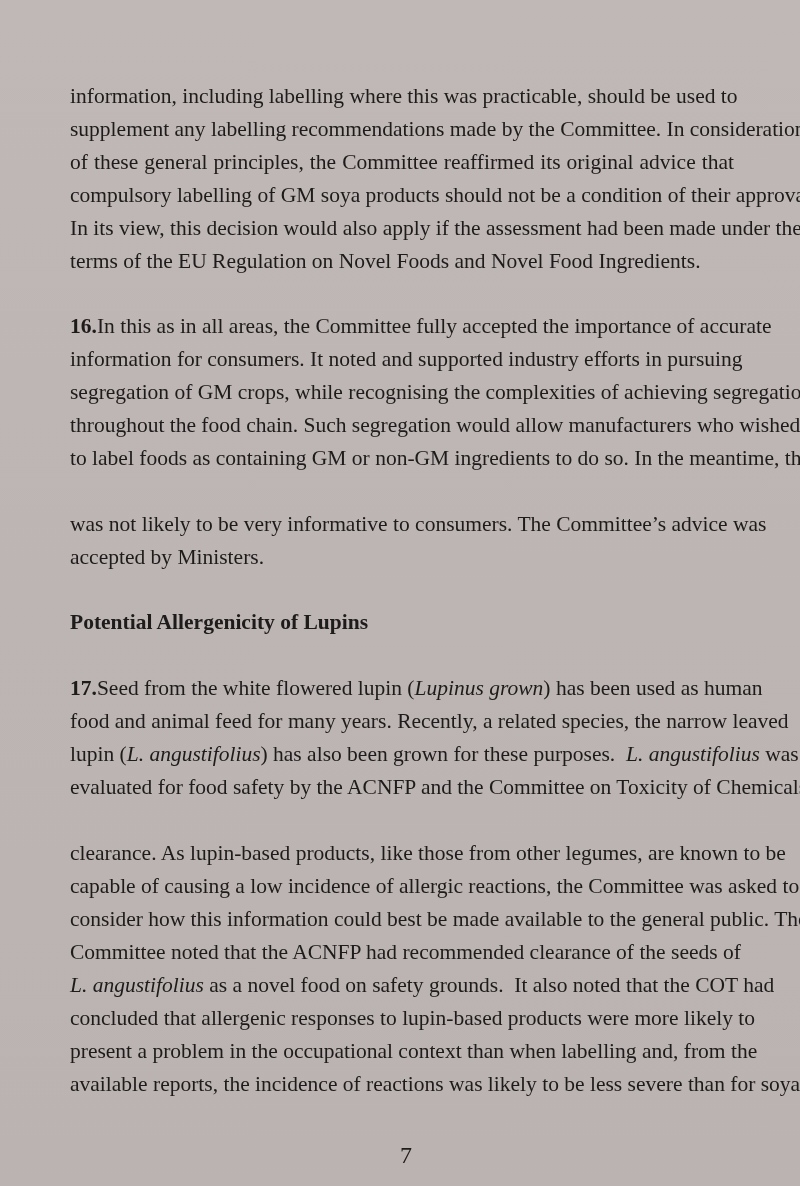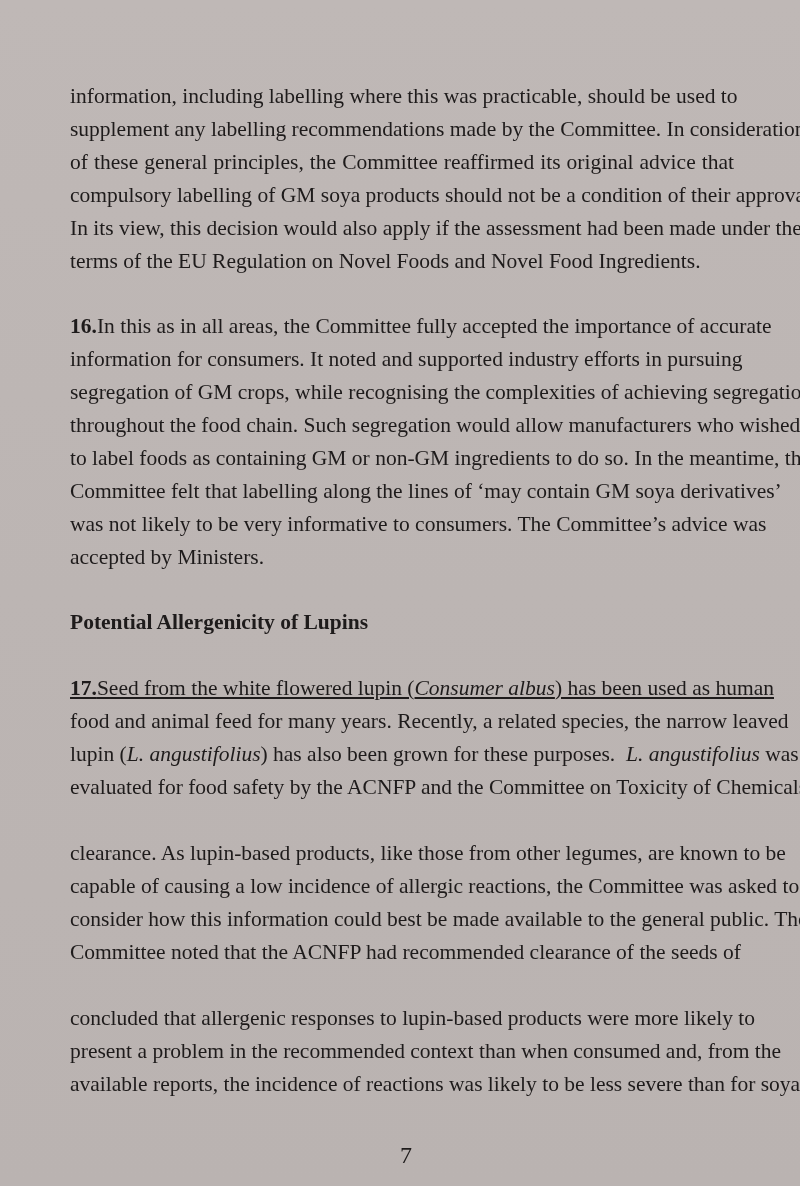--- a/index.html
+++ b/index.html
@@ -67,35 +67,35 @@
   <div class="line" style="top:251px">terms of the EU Regulation on Novel Foods and Novel Food Ingredients.</div>
 
   <div class="line" style="top:316px; display:flex;">
     <span class="num">16.</span>
     <span class="justify" style="flex:1; display:block;">In this as in all areas, the Committee fully accepted the importance of accurate</span>
   </div>
   <div class="line justify" style="top:349px">information for consumers.  It noted and supported industry efforts in pursuing</div>
   <div class="line justify" style="top:382px">segregation of GM crops, while recognising the complexities of achieving segregation</div>
   <div class="line justify" style="top:415px">throughout the food chain.  Such segregation would allow manufacturers who wished</div>
   <div class="line justify" style="top:448px">to label foods as containing GM or non-GM ingredients to do so.  In the meantime, the</div>
-  <div class="line justify" style="top:481px">Committee felt that labelling along the lines of ‘may contain GM soya derivatives’</div>
   <div class="line" style="top:547px">accepted by Ministers.</div>
   <div class="line justify" style="top:514px">was not likely to be very informative to consumers.  The Committee’s advice was</div>
 
   <div class="line heading" style="top:612px">Potential Allergenicity of Lupins</div>
 
-  <div class="line" style="top:678px; display:flex;text-decoration:underline;">
+  <div class="line" style="top:678px; display:flex;">
     <span class="num">17.</span>
-    <span class="justify" style="flex:1; display:block;"><span>Seed from the white flowered lupin (</span><i>Consumer albus</i><span>) has been used as human</span></span>
+    <span class="justify" style="flex:1; display:block;"><span>Seed from the white flowered lupin (</span><i>Lupinus grown</i><span>) has been used as human</span></span>
   </div>
   <div class="line justify" style="top:744px"><span>lupin (</span><i>L. angustifolius</i><span style="white-space:pre">) has also been grown for these purposes.  </span><i>L. angustifolius</i><span style="white-space:pre"> was</span></div>
   <div class="line justify" style="top:711px">food and animal feed for many years.  Recently, a related species, the narrow leaved</div>
   <div class="line justify" style="top:777px">evaluated for food safety by the ACNFP and the Committee on Toxicity of Chemicals</div>
   <div class="line justify" style="top:876px">capable of causing a low incidence of allergic reactions, the Committee was asked to</div>
   <div class="line justify" style="top:843px">clearance.  As lupin-based products, like those from other legumes, are known to be</div>
   <div class="line justify" style="top:909px">consider how this information could best be made available to the general public.  The</div>
   <div class="line justify" style="top:942px">Committee noted that the ACNFP had recommended clearance of the seeds of</div>
+  <div class="line justify" style="top:975px"><i>L. angustifolius</i><span style="white-space:pre"> as a novel food on safety grounds.  It also noted that the COT had</span></div>
   <div class="line justify" style="top:1008px">concluded that allergenic responses to lupin-based products were more likely to</div>
-  <div class="line justify" style="top:1041px">present a problem in the recommended context than when consumed and, from the</div>
+  <div class="line justify" style="top:1041px">present a problem in the occupational context than when labelling and, from the</div>
   <div class="line justify" style="top:1074px">available reports, the incidence of reactions was likely to be less severe than for soya</div>
 
   <div class="page-number">7</div>
 </div>
 
 </body></html>

